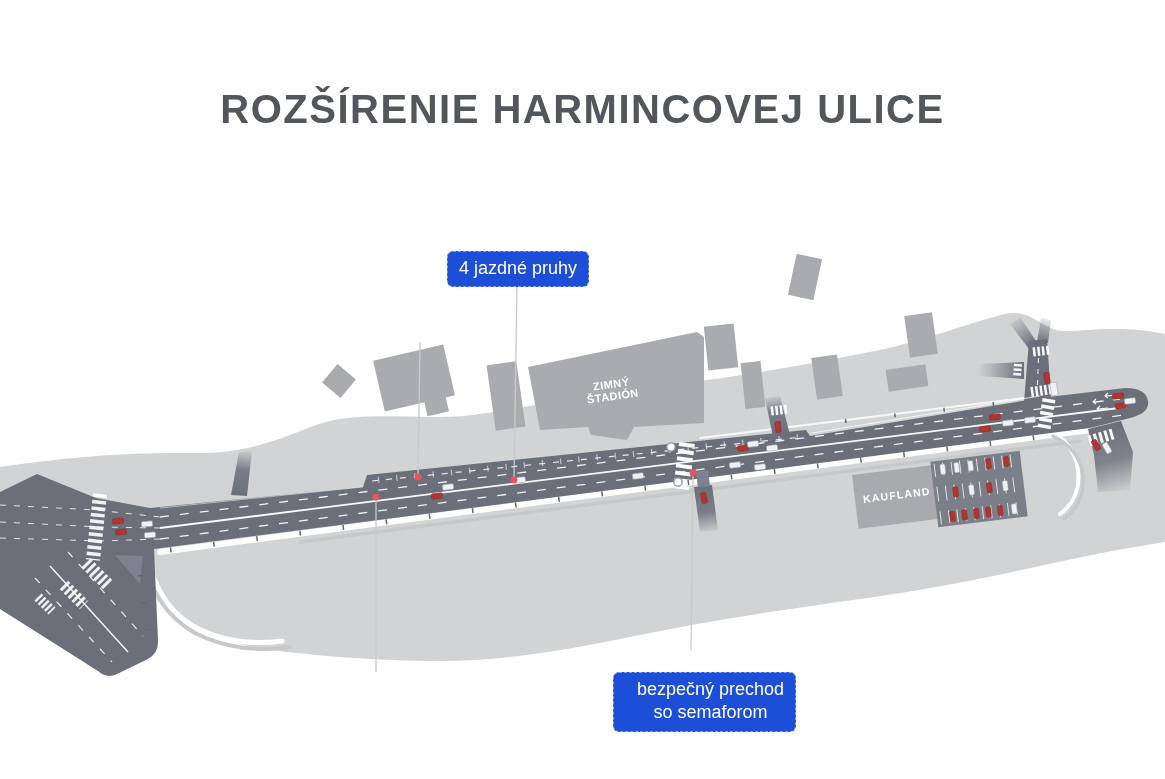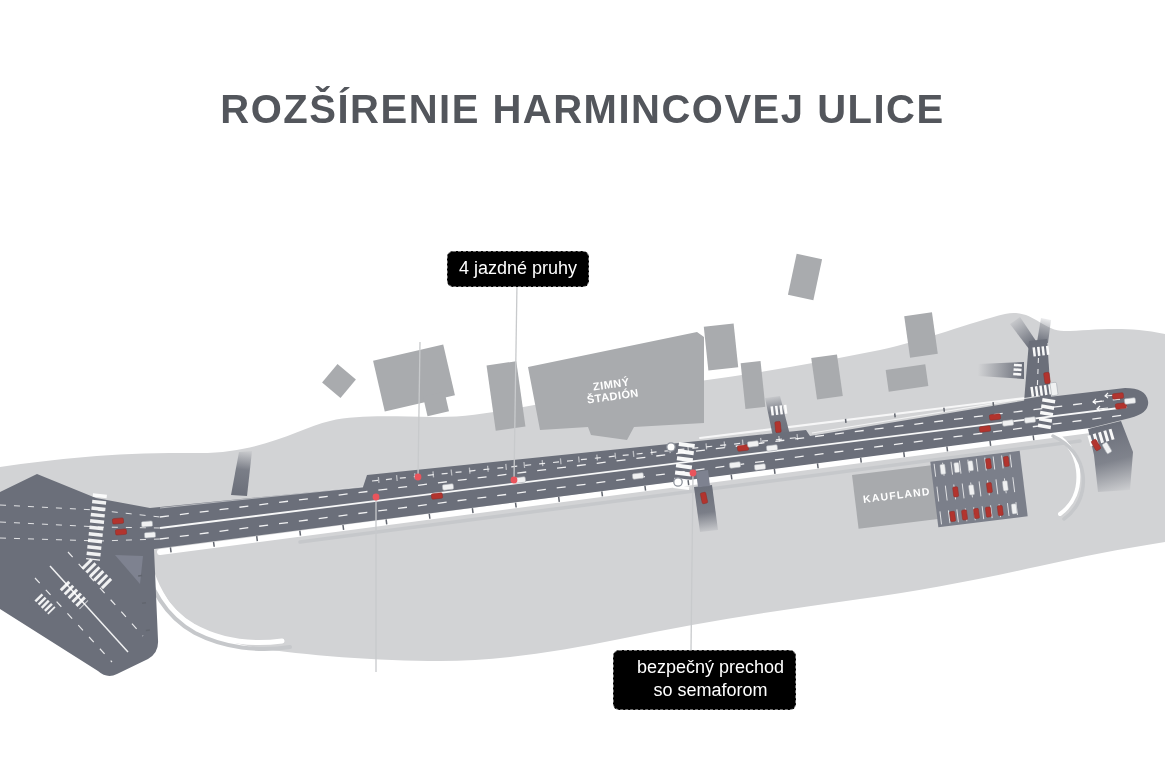--- a/index.html
+++ b/index.html
@@ -2,21 +2,21 @@
 <html><head>
 <meta charset="utf-8">
 <style>
   html,body{margin:0;padding:0;background:#ffffff;}
   .canvas{position:relative;width:1165px;height:779px;background:#ffffff;overflow:hidden;
           font-family:"Liberation Sans","DejaVu Sans",sans-serif;}
   .title{position:absolute;top:58px;left:0;width:100%;text-align:center;
          color:#53565c;font-weight:700;font-size:40px;line-height:1.24;letter-spacing:1.5px;}
   .title span{display:block;}
   svg{position:absolute;top:0;left:0;}
-  .tag{position:absolute;background:#000000;color:#ffffff;font-size:18px;line-height:1.3;
+  .tag{position:absolute;background:#1d4ed8;color:#ffffff;font-size:18px;line-height:1.3;
        padding:5px 11px 6px;border-radius:6px;border:1px dashed rgba(255,255,255,.45);
        text-align:center;white-space:nowrap;}
   .tag span{display:block;}
 </style>
 </head>
 <body>
 
 <div class="canvas">
 
   <h1 class="title">
@@ -280,18 +280,18 @@
       <circle cx="418" cy="477" r="3.4"></circle>
       <circle cx="514" cy="480" r="3.4"></circle>
       <circle cx="376" cy="497" r="3.4"></circle>
       <circle cx="693" cy="473" r="3.4"></circle>
     </g>
   </svg>
 
   <div class="tag" style="left:447px;top:251px;">
     <span>4 jazdné pruhy</span>
   </div>
-  <div class="tag" style="left:613px;top:650px;padding-left:23px;">
+  <div class="tag" style="left:613px;top:672px;padding-left:23px;">
     <span>bezpečný prechod</span>
     <span>so semaforom</span>
   </div>
 
 </div>
 
 </body></html>

